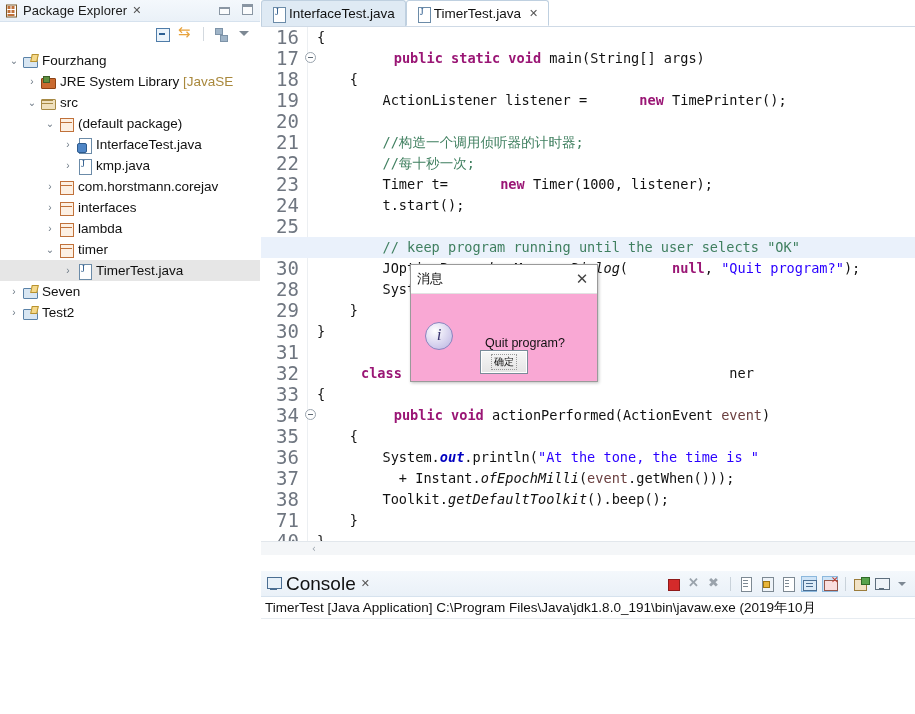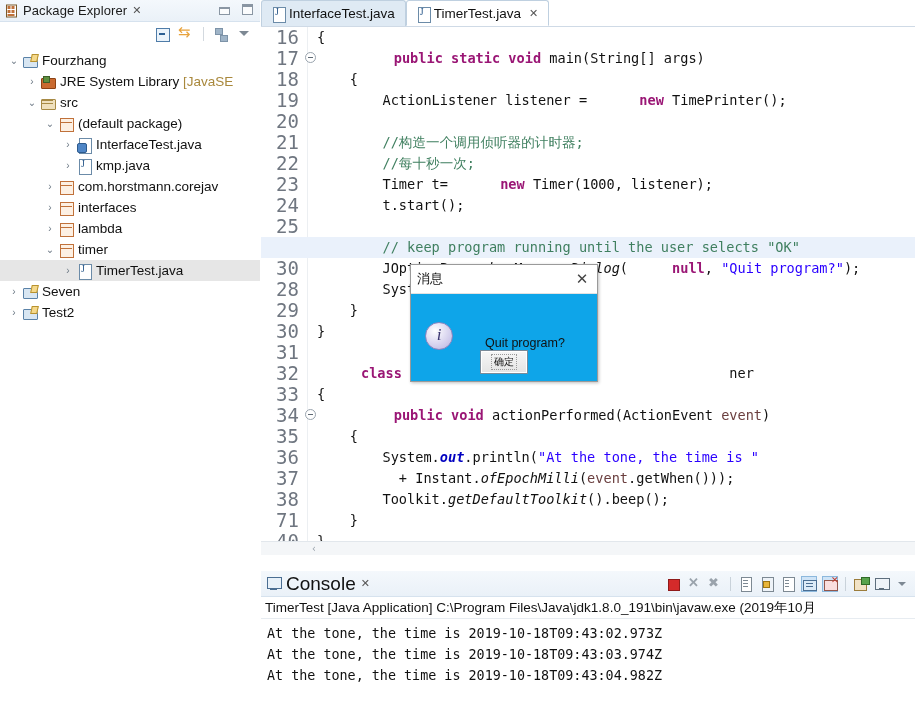--- a/index.html
+++ b/index.html
@@ -232,21 +232,21 @@
   }
   .con-body {
     width:654px; height:94px; padding:4px 0 0 6px;
     font-family:"DejaVu Sans Mono", monospace; font-size:13.4px; line-height:21px;
     color:#111; white-space:pre;
   }
 
   
   #dialog {
     position:absolute; left:410px; top:264px; width:188px; height:118px;
-    background:#0ea5e9; border:1px solid #9a9a9a;
+    background:#f9a8d4; border:1px solid #9a9a9a;
     box-shadow: 1px 1px 3px rgba(0,0,0,.25);
   }
   .dlg-title {
     height:29px; background:#ffffff; border-bottom:1px solid #e2e2e2;
     display:flex; align-items:center; padding-left:6px;
   }
   .dlg-title-text { font-size:13px; color:#111; }
   .dlg-x {
     margin-left:auto; width:30px; height:28px; display:flex;
     align-items:center; justify-content:center; font-size:15px; color:#444;
@@ -467,21 +467,20 @@
         <span class="ct ct-scroll"></span>
         <span class="ct ct-disp active"></span>
         <span class="ct ct-err active"></span>
         <span class="ct-sep"></span>
         <span class="ct ct-open"></span>
         <span class="ct ct-term"></span>
         <span class="ct ct-caret"></span>
       </span>
     </div>
     <div class="con-launch">TimerTest [Java Application] C:\Program Files\Java\jdk1.8.0_191\bin\javaw.exe (2019年10月</div>
-    <div class="con-body" id="con-body"><div>At the tone, the time is 2019-10-18T09:43:02.973Z</div><div>At the tone, the time is 2019-10-18T09:43:03.974Z</div><div>At the tone, the time is 2019-10-18T09:43:04.982Z</div></div>
   </div>
 
   <div id="dialog">
     <div class="dlg-title">
       <span class="dlg-title-text">消息</span>
       <span class="dlg-x">✕</span>
     </div>
     <div class="dlg-content">
       <span class="dlg-info"></span>
       <span class="dlg-msg">Quit program?</span>

